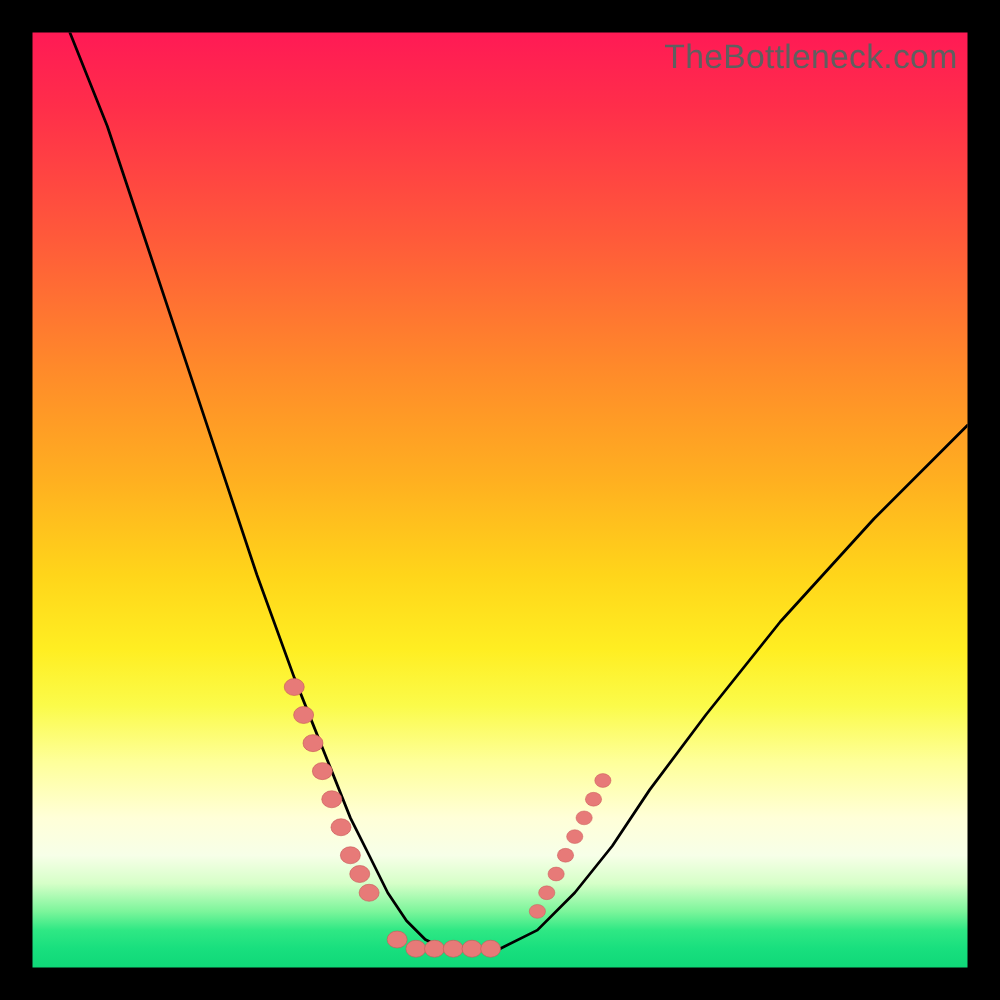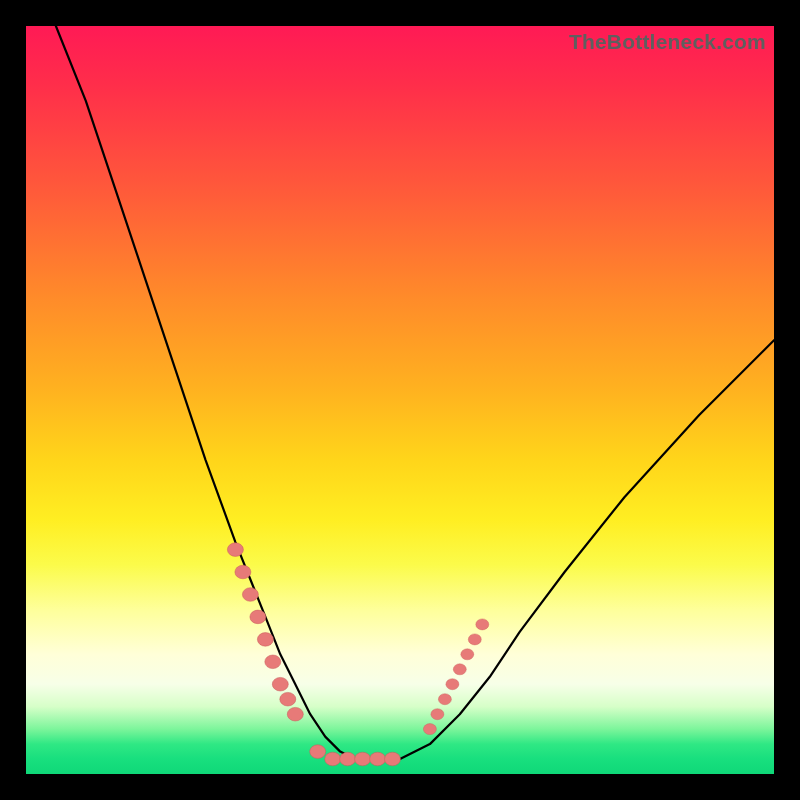--- a/index.html
+++ b/index.html
@@ -43,22 +43,22 @@
       #2fe884 96%,
       #18df7e 98%,
       #0fd878 100%
     );
   }
   .watermark {
     position: absolute;
     top: 4px;
     right: 8px;
     color: #5f5f5f;
-    font-size: 21px;
-    font-weight: 700;
+    font-size: 27px;
+    font-weight: 400;
     letter-spacing: 0.2px;
     user-select: none;
   }
   svg.overlay {
     position: absolute;
     left: 0;
     top: 0;
     width: 748px;
     height: 748px;
   }

